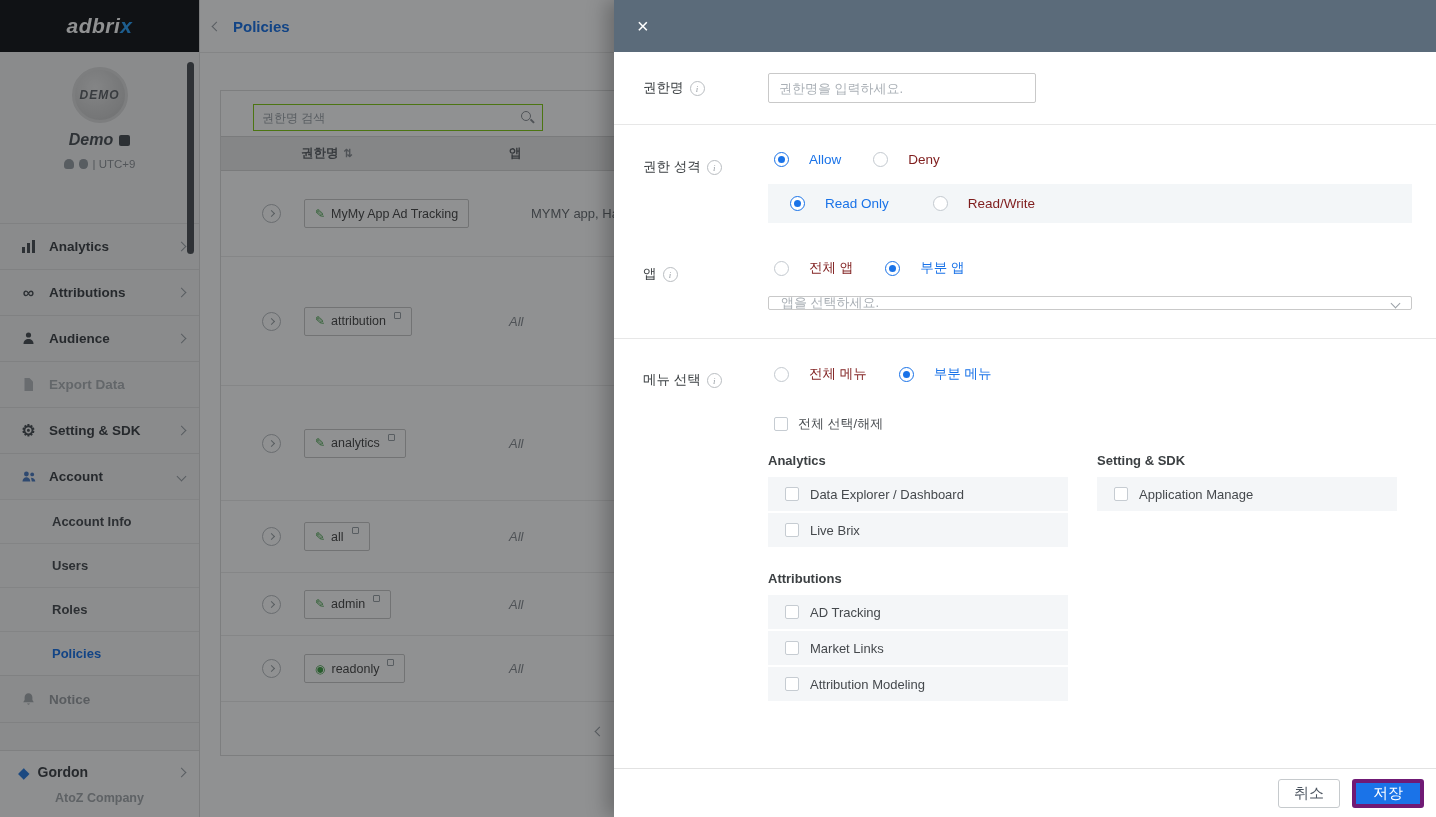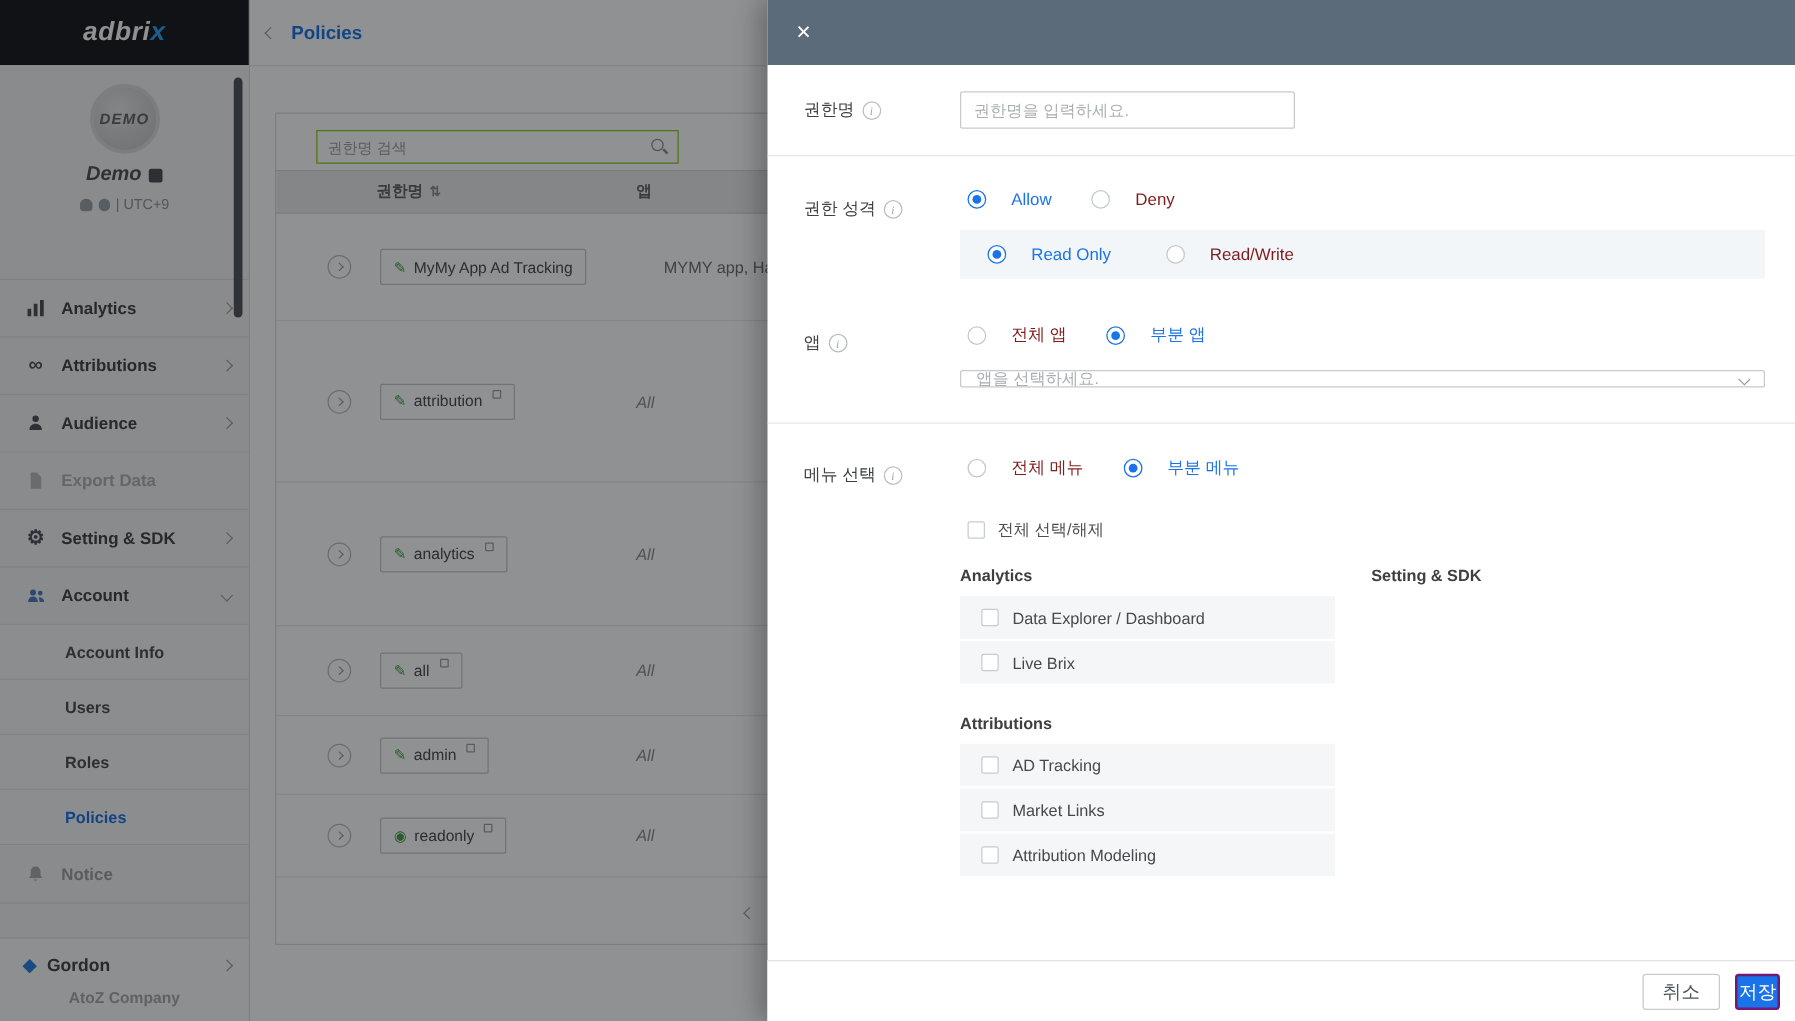--- a/index.html
+++ b/index.html
@@ -149,21 +149,21 @@
   .mgroup-title{font-size:13px;font-weight:bold;color:#3c4043;margin-bottom:9px;}
   .mitem{height:34px;background:#f4f6f8;border-bottom:2px solid #fff;display:flex;align-items:center;
          gap:11px;padding-left:17px;cursor:pointer;}
   .mitem-label{font-size:13px;color:#45494d;}
   .m-footer{position:absolute;left:0;right:0;bottom:0;height:49px;border-top:1px solid #e2e2e2;
             background:#fff;display:flex;align-items:center;justify-content:flex-end;gap:12px;
             padding-right:12px;box-sizing:border-box;}
   .btn{height:29px;border-radius:3px;font-size:15px;font-family:inherit;cursor:pointer;
        display:inline-flex;align-items:center;justify-content:center;}
   .btn-cancel{background:#fff;border:1px solid #c6cacd;color:#4c5560;padding:0 15px;}
-  .btn-save{background:#1a73e8;border:2px solid #701a75;color:#fff;padding:0 1px;}
+  .btn-save{background:#1a73e8;border:4px solid #701a75;color:#fff;padding:0 17px;}
 </style>
 </head>
 <body>
 
 <div class="screen">
 
   <aside class="sidebar">
     <div class="sb-header">
       <span class="logo-main"><span>adbri</span><span class="logo-x">x</span></span>
     </div>
@@ -492,20 +492,24 @@
                 </div>
                 <div class="mitem">
                   <span class="cbox"></span>
                   <span class="mitem-label">Attribution Modeling</span>
                 </div>
               </div>
             </div>
             <div class="gcol">
               <div class="mgroup">
                 <div class="mgroup-title">Setting &amp; SDK</div>
+                <div class="mitem">
+                  <span class="cbox"></span>
+                  <span class="mitem-label">Application Manage</span>
+                </div>
               </div>
             </div>
           </div>
         </div>
       </div>
 
     </div>
 
     <div class="m-footer">
       <button class="btn btn-cancel">취소</button>

